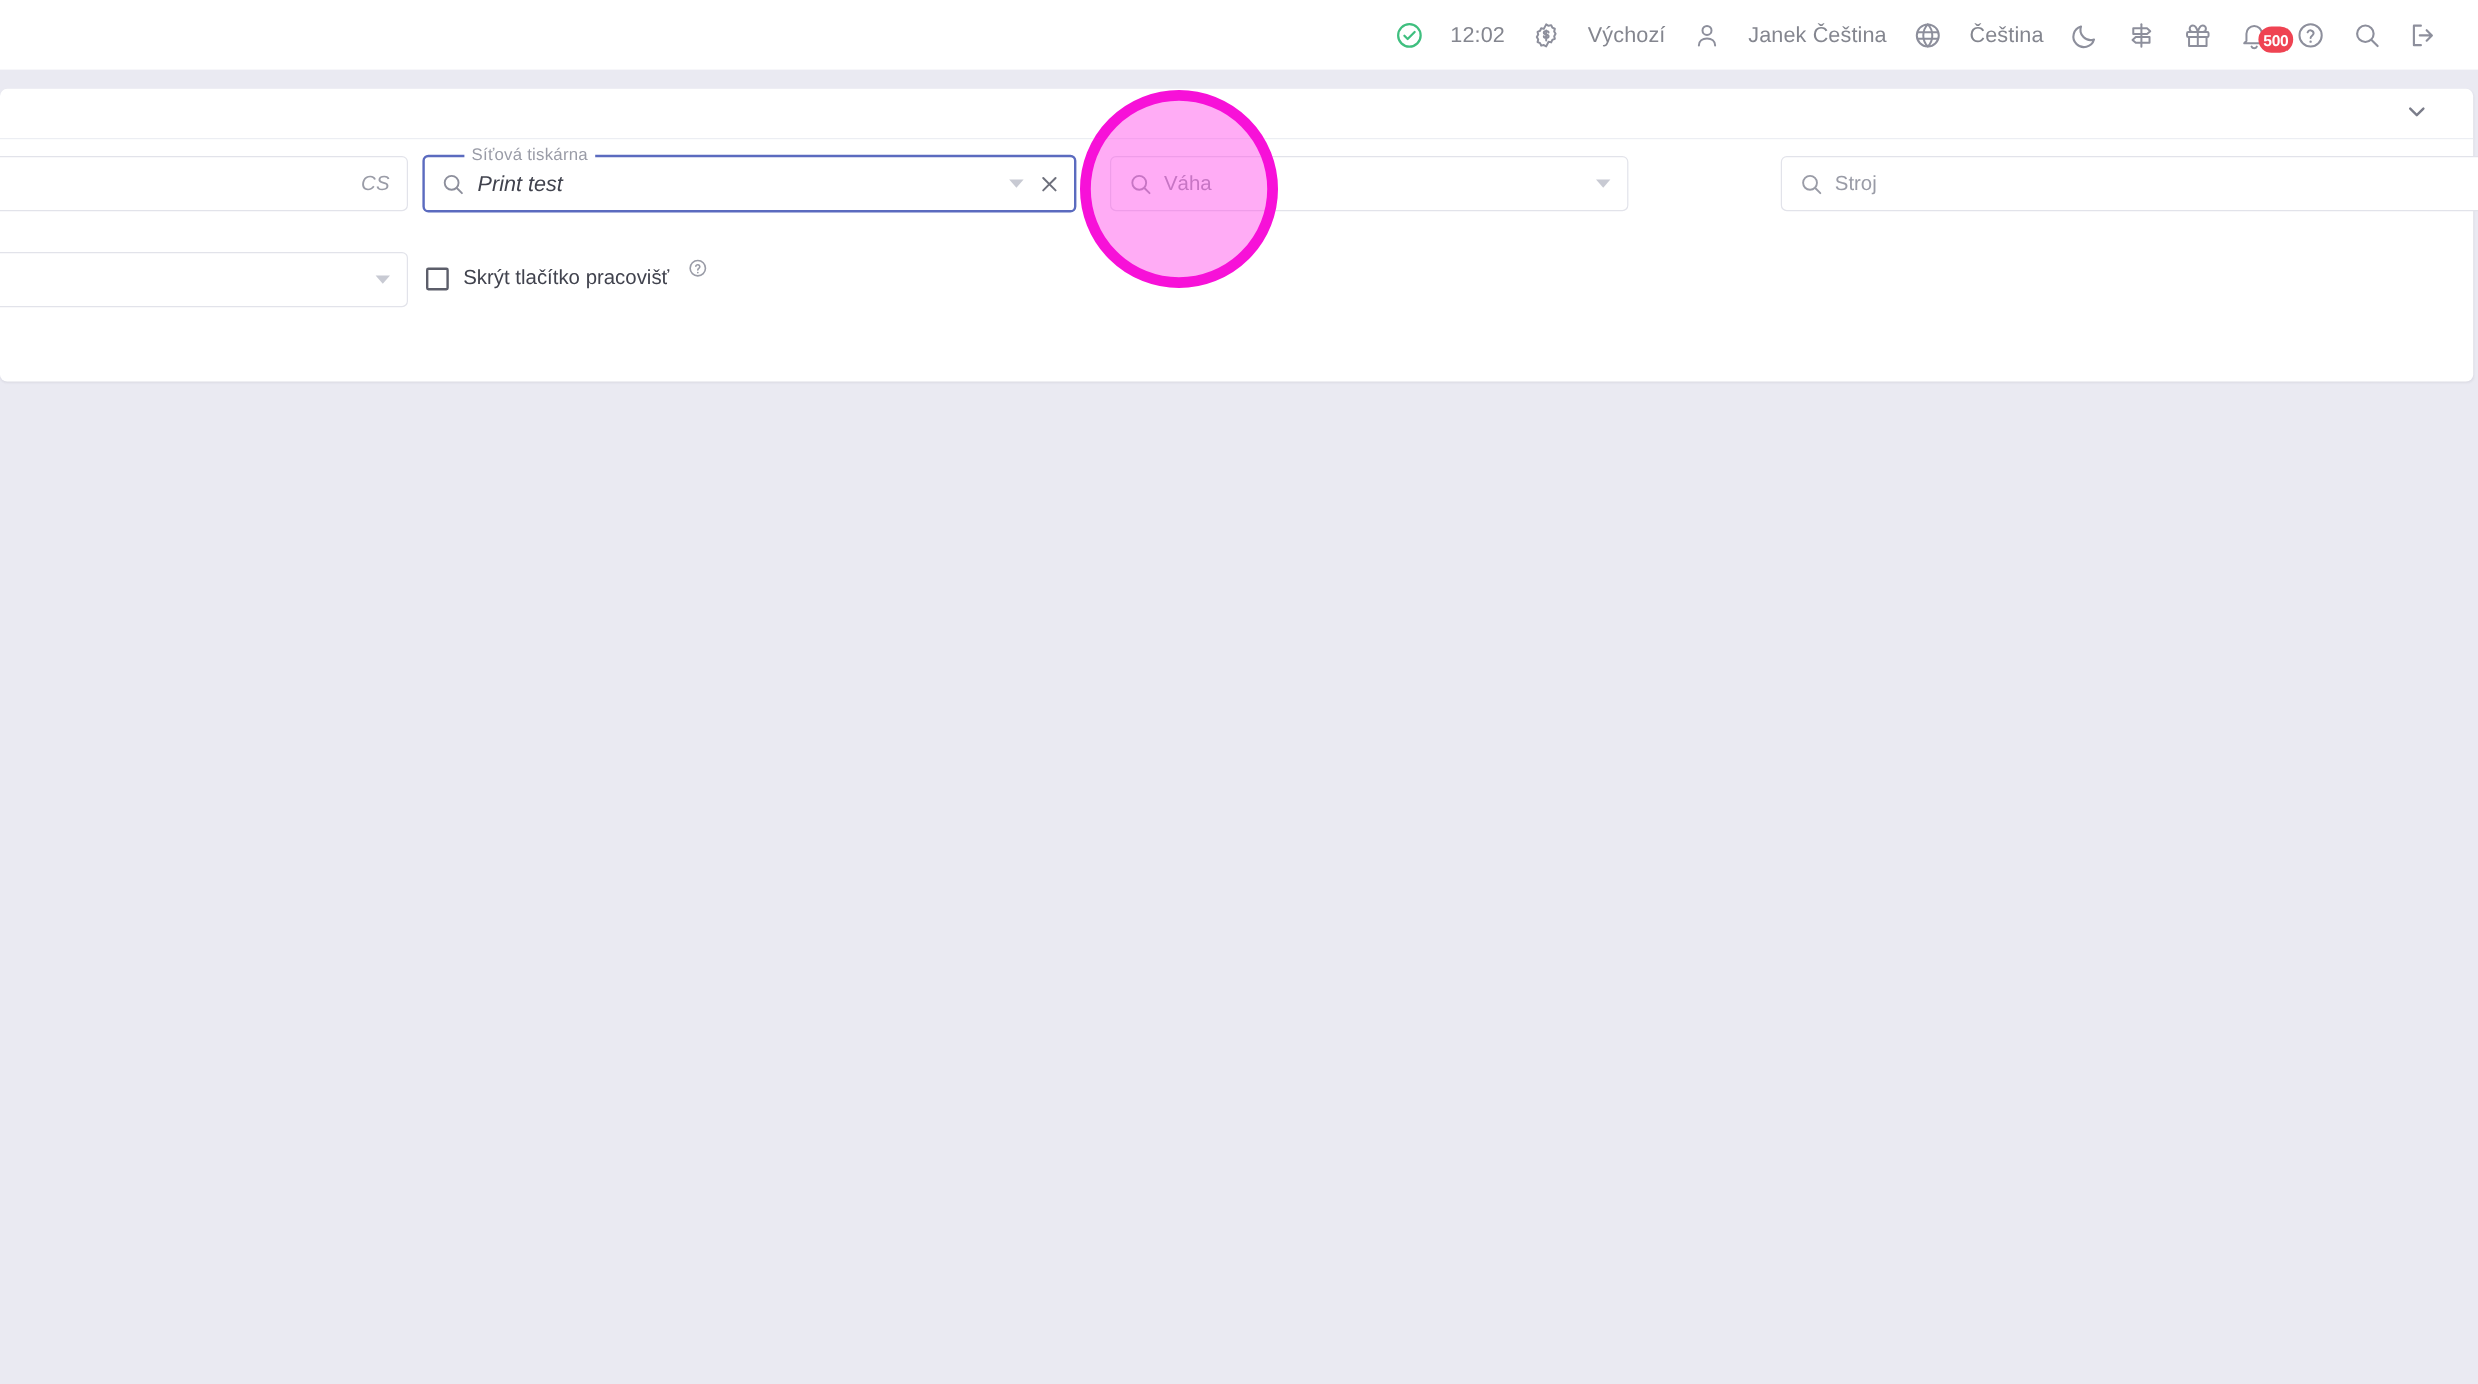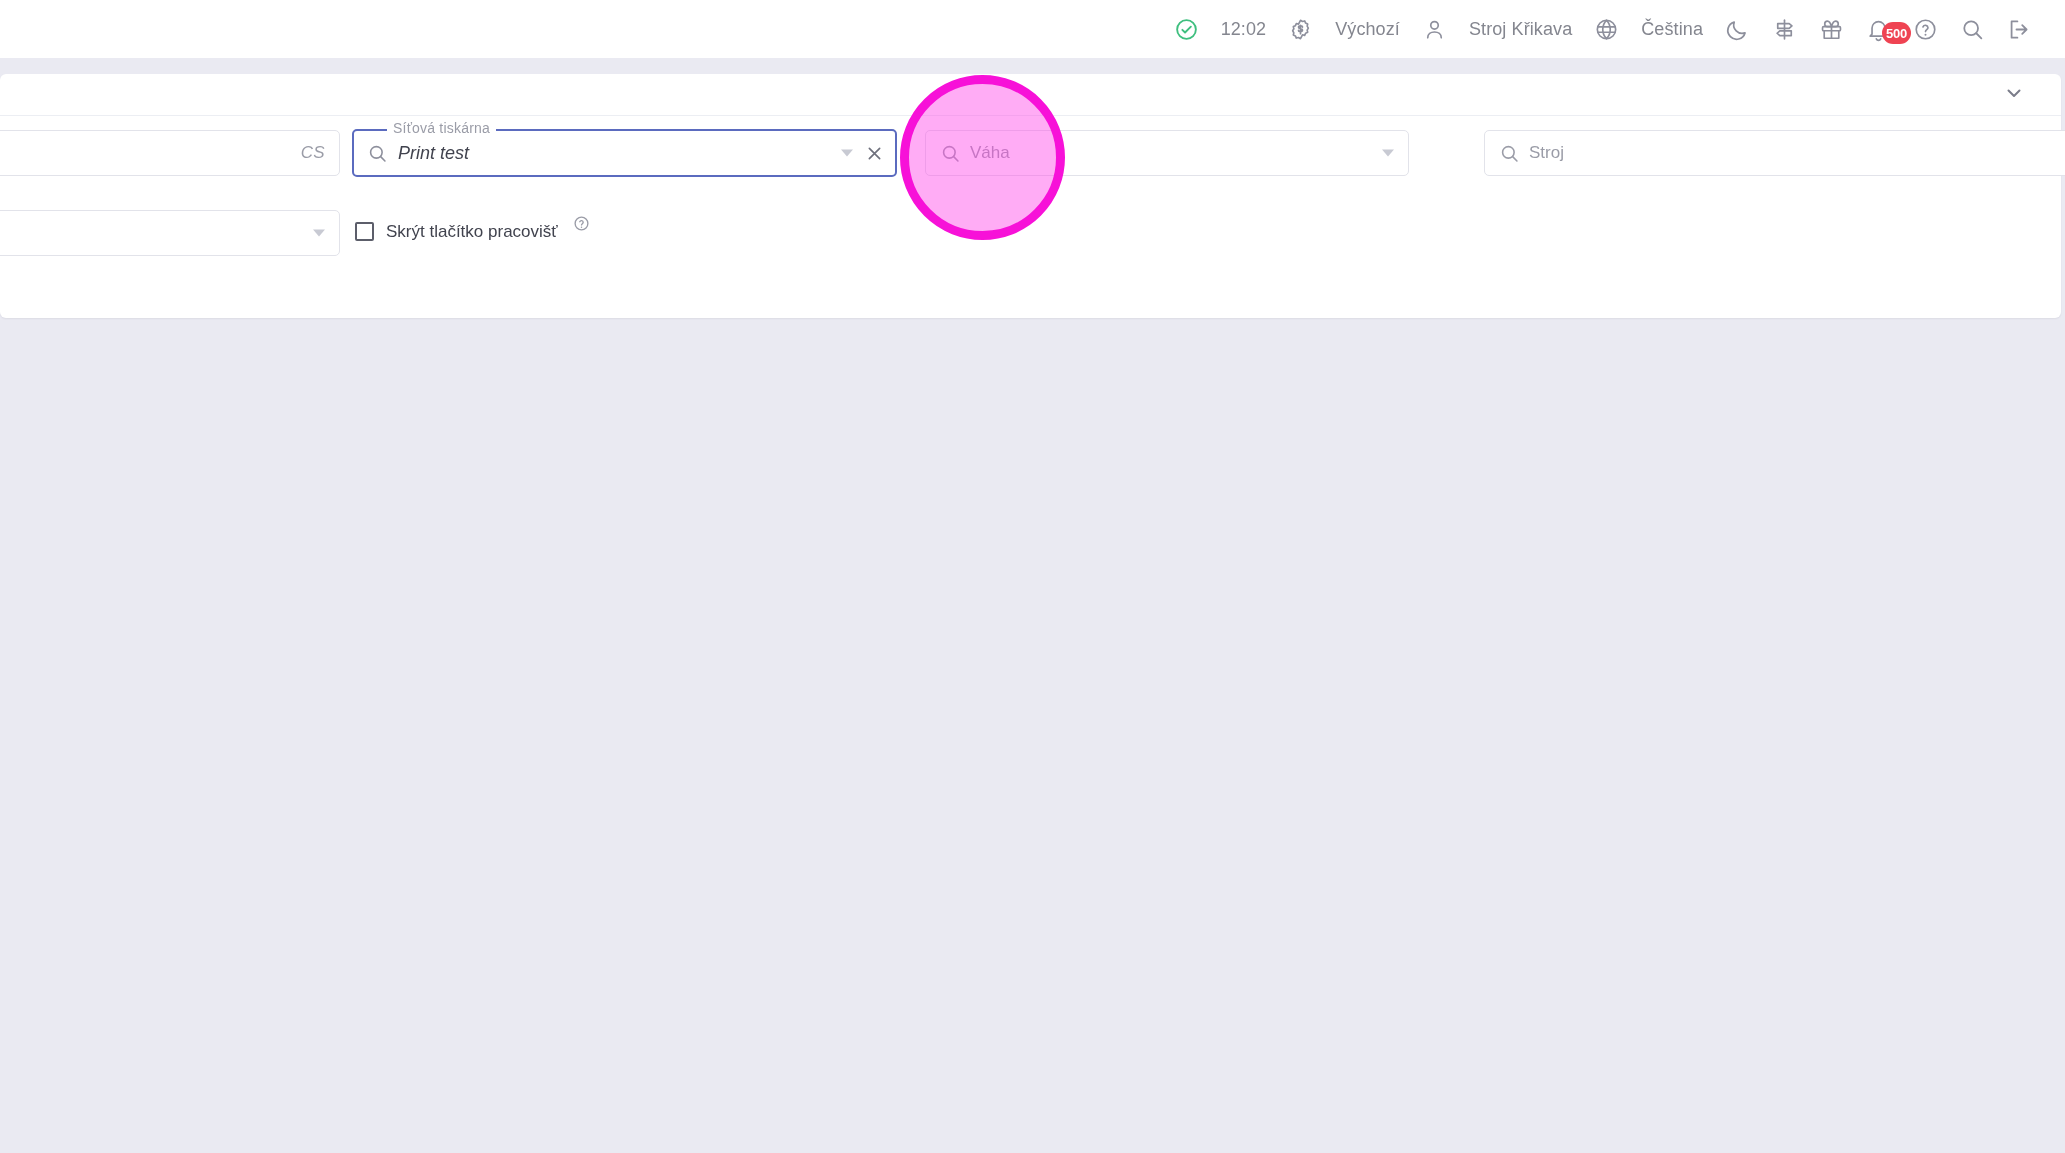--- a/index.html
+++ b/index.html
@@ -220,21 +220,21 @@
       <span class="lbl">Výchozí</span>
     </div>
 
     <div class="tb-item">
       <span class="tb-icon">
         <svg width="25" height="25" viewBox="0 0 24 24" fill="none" stroke="#8d8f9c" stroke-width="1.6">
           <circle cx="12" cy="8" r="3.6"></circle>
             <path d="M5.5 20c0-3.6 2.9-5.6 6.5-5.6s6.5 2 6.5 5.6" stroke-linecap="round"></path>
         </svg>
       </span>
-      <span class="lbl">Stroj Křikava</span>
+      <span class="lbl">Janek Čeština</span>
     </div>
 
     <div class="tb-item">
       <span class="tb-icon">
         <svg width="25" height="25" viewBox="0 0 24 24" fill="none" stroke="#8d8f9c" stroke-width="1.6">
           <circle cx="12" cy="12" r="8.8"></circle>
             <path d="M3.3 9.4h17.4M3.3 14.6h17.4M12 3.2c2.4 2.4 3.6 5.5 3.6 8.8s-1.2 6.4-3.6 8.8c-2.4-2.4-3.6-5.5-3.6-8.8S9.6 5.6 12 3.2z"></path>
         </svg>
       </span>
       <span class="lbl">Čeština</span>
@@ -337,21 +337,21 @@
       </span>
       <span class="val">Print test</span>
       <span class="caret2"></span>
       <span class="clearx">
         <svg width="19" height="19" viewBox="0 0 24 24" fill="none" stroke="#6e707c" stroke-width="2.1">
           <path d="M5.5 5.5l13 13M18.5 5.5l-13 13" stroke-linecap="round"></path>
         </svg>
       </span>
     </div>
 
-    <div class="field" style="left:925px; top:14px; width:484px;">
+    <div class="field" style="left:925px; top:14px; width:432px;">
       <span class="srch">
         <svg width="21" height="21" viewBox="0 0 24 24" fill="none" stroke="#9a9ca7" stroke-width="1.8">
           <circle cx="10.7" cy="10.7" r="6.6"></circle>
             <path d="M15.6 15.6L20.5 20.5" stroke-linecap="round"></path>
         </svg>
       </span>
       <span class="ph">Váha</span>
       <span class="caret"></span>
     </div>
 

